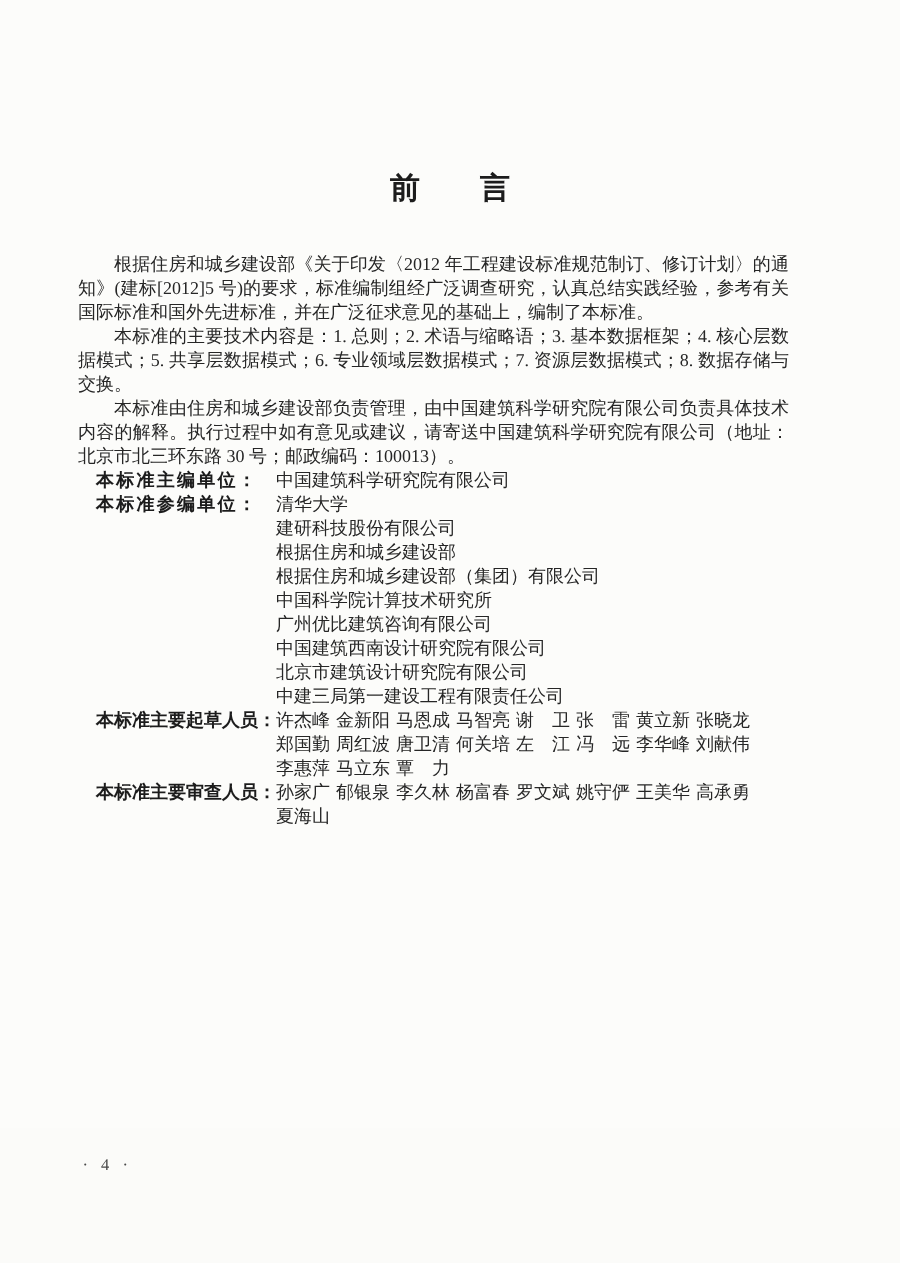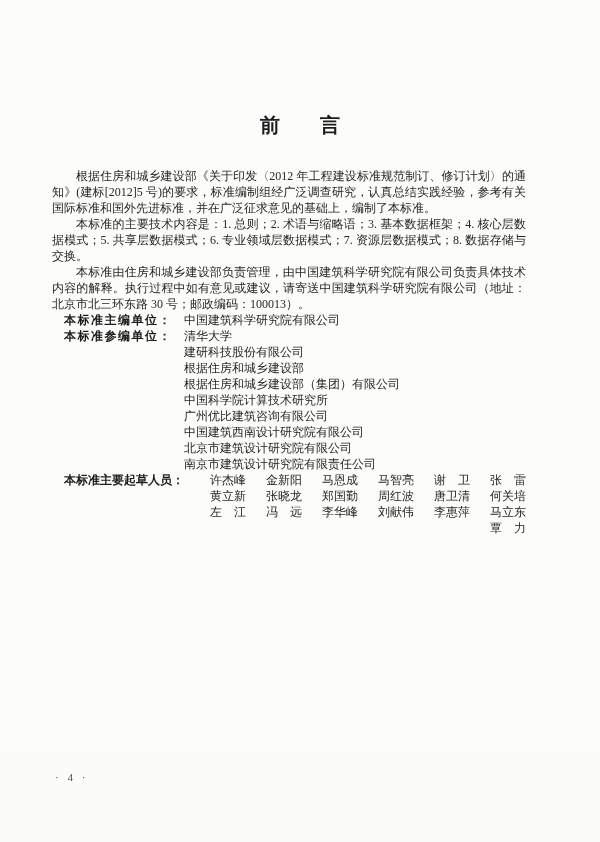--- a/index.html
+++ b/index.html
@@ -65,23 +65,22 @@
   .org-list {
     flex: 1 1 auto;
   }
   .org-item {
     line-height: 16px;
   }
   .names {
     flex: 1 1 auto;
     display: flex;
     flex-wrap: wrap;
-    column-gap: 20px;
+    column-gap: 4px;
     max-width: 342px;
-    justify-content: flex-end;
   }
   .name {
     display: inline-block;
     width: 3em;
     white-space: pre;
     line-height: 16px;
   }
   .page-number {
     position: absolute;
     top: 771px;
@@ -113,21 +112,21 @@
       <span class="kv-label spaced">本标准参编单位：</span>
       <div class="org-list">
           <div class="org-item">清华大学</div>
           <div class="org-item">建研科技股份有限公司</div>
           <div class="org-item">根据住房和城乡建设部</div>
           <div class="org-item">根据住房和城乡建设部（集团）有限公司</div>
           <div class="org-item">中国科学院计算技术研究所</div>
           <div class="org-item">广州优比建筑咨询有限公司</div>
           <div class="org-item">中国建筑西南设计研究院有限公司</div>
           <div class="org-item">北京市建筑设计研究院有限公司</div>
-          <div class="org-item">南京市建筑设计研究院有限责任公司</div>
+          <div class="org-item">中建三局第一建设工程有限责任公司</div>
         </div>
     </div>
 
     <div class="kv-row">
       <span class="kv-label">本标准主要起草人员：</span>
       <div class="names">
           <span class="name">许杰峰</span>
           <span class="name">金新阳</span>
           <span class="name">马恩成</span>
           <span class="name">马智亮</span>
@@ -142,18 +141,32 @@
           <span class="name">左　江</span>
           <span class="name">冯　远</span>
           <span class="name">李华峰</span>
           <span class="name">刘献伟</span>
           <span class="name">李惠萍</span>
           <span class="name">马立东</span>
           <span class="name">覃　力</span>
         </div>
     </div>
 
+    <div class="kv-row">
+      <span class="kv-label">本标准主要审查人员：</span>
+      <div class="names">
+          <span class="name">孙家广</span>
+          <span class="name">郁银泉</span>
+          <span class="name">李久林</span>
+          <span class="name">杨富春</span>
+          <span class="name">罗文斌</span>
+          <span class="name">姚守俨</span>
+          <span class="name">王美华</span>
+          <span class="name">高承勇</span>
+          <span class="name">夏海山</span>
+        </div>
+    </div>
 
   </div>
 
   <div class="page-number">· 4 ·</div>
 
 </div>
 
 </body></html>

